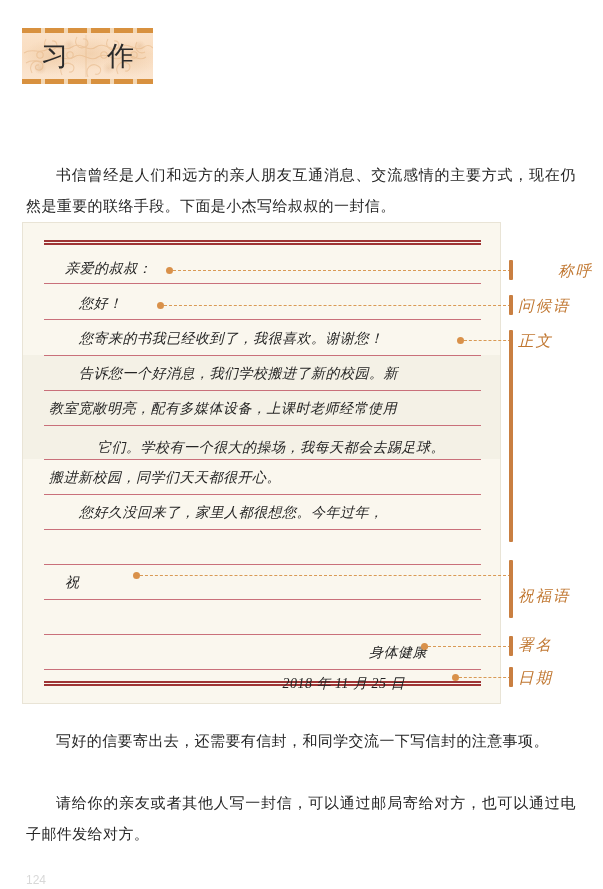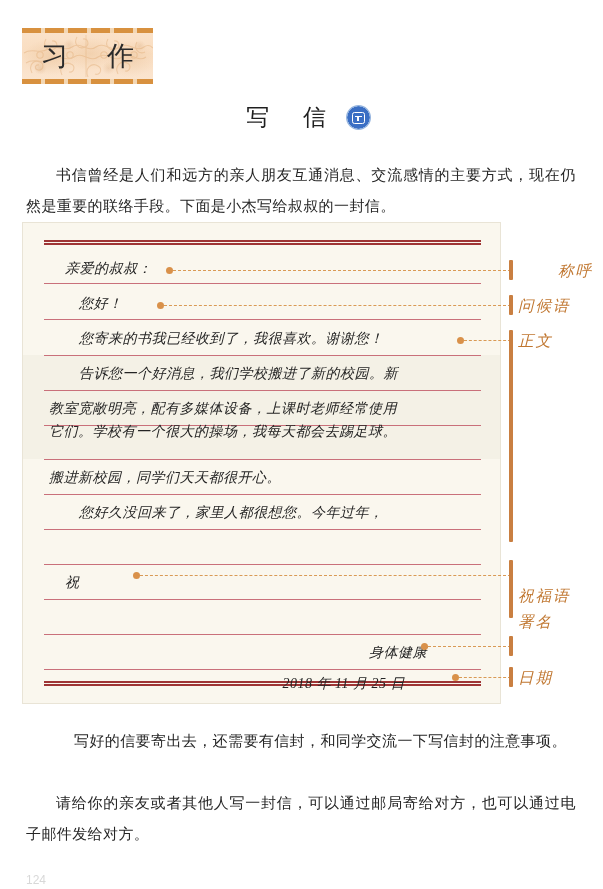--- a/index.html
+++ b/index.html
@@ -93,21 +93,21 @@
     left:26px; width:550px;
     font-size:15px;
     line-height:31px;
     color:#262626;
     text-indent:2em;
     text-align:justify;
     letter-spacing:.4px;
     font-family:"Liberation Serif","DejaVu Serif",serif;
   }
   .para.intro   { top:160px; }
-  .para.after1  { top:726px;margin-left:18px; }
+  .para.after1  { top:726px; }
   .para.after2  { top:788px; }
 
   
   .letter {
     position:absolute;
     left:22px; top:222px;
     width:479px; height:482px;
     background:#faf7ee;
     border:1px solid #e9e4d6;
     overflow:hidden;
@@ -200,26 +200,20 @@
         <circle cx="18" cy="22" r="3.2"></circle>
         <circle cx="48" cy="22" r="3.2"></circle>
         <circle cx="82" cy="22" r="3.2"></circle>
         <circle cx="112" cy="22" r="3.2"></circle>
       </g>
     </svg>
     <div class="banner-text">习 作</div>
     <div class="banner-rule bot"></div>
   </div>
 
-  <div class="title-row">
-    <span class="title-text">写 信</span>
-    <span class="title-badge">
-      <span class="glyph"></span>
-    </span>
-  </div>
 
   <div class="para intro">书信曾经是人们和远方的亲人朋友互通消息、交流感情的主要方式，现在仍然是重要的联络手段。下面是小杰写给叔叔的一封信。</div>
 
   <div class="letter">
     <div class="shade" style="top:132px;height:104px;"></div>
 
     <div class="topline"></div>
     <div class="botline"></div>
 
     <div class="rule" style="top:60px;"></div>
@@ -233,21 +227,21 @@
     <div class="rule" style="top:341px;"></div>
     <div class="rule" style="top:376px;"></div>
     <div class="rule" style="top:411px;"></div>
     <div class="rule" style="top:446px;"></div>
 
     <div class="lt ind2" style="top:37px;">亲爱的叔叔：</div>
     <div class="lt ind" style="top:72px;">您好！</div>
     <div class="lt ind" style="top:107px;">您寄来的书我已经收到了，我很喜欢。谢谢您！</div>
     <div class="lt ind" style="top:142px;">告诉您一个好消息，我们学校搬进了新的校园。新</div>
     <div class="lt flat" style="top:177px;">教室宽敞明亮，配有多媒体设备，上课时老师经常使用</div>
-    <div class="lt flat" style="top:200px;">它们。学校有一个很大的操场，我每天都会去踢足球。</div>
+    <div class="lt flat" style="top:216px;margin-left:48px;">它们。学校有一个很大的操场，我每天都会去踢足球。</div>
     <div class="lt flat" style="top:246px;">搬进新校园，同学们天天都很开心。</div>
     <div class="lt ind" style="top:281px;">您好久没回来了，家里人都很想您。今年过年，</div>
     <div class="lt ind2" style="top:351px;">祝</div>
     <div class="lt right" style="top:421px;">身体健康</div>
     <div class="lt right2" style="top:452px;">2018 年 11 月 25 日</div>
   </div>
 
   <div class="dot" style="left:166px; top:267px;"></div>
   <div class="dotrow" style="left:173px; top:270px; width:338px;"></div>
 
@@ -272,21 +266,21 @@
   <div class="ann-bar" style="left:509px; top:295px; height:20px;"></div>
   <div class="ann-label" style="left:518px; top:296px;">问候语</div>
 
   <div class="ann-bar" style="left:509px; top:330px; height:212px;"></div>
   <div class="ann-label" style="left:518px; top:331px;">正文</div>
 
   <div class="ann-bar" style="left:509px; top:560px; height:58px;"></div>
   <div class="ann-label" style="left:518px; top:566px;margin-top:20px;">祝福语</div>
 
   <div class="ann-bar" style="left:509px; top:636px; height:20px;"></div>
-  <div class="ann-label" style="left:518px; top:612px;">署名</div>
+  <div class="ann-label" style="left:518px; top:635px;">署名</div>
 
   <div class="ann-bar" style="left:509px; top:667px; height:20px;"></div>
   <div class="ann-label" style="left:518px; top:668px;">日期</div>
 
   <div class="para after1">写好的信要寄出去，还需要有信封，和同学交流一下写信封的注意事项。</div>
   <div class="para after2">请给你的亲友或者其他人写一封信，可以通过邮局寄给对方，也可以通过电子邮件发给对方。</div>
 
   <div class="page-num">124</div>
 
 </div>

